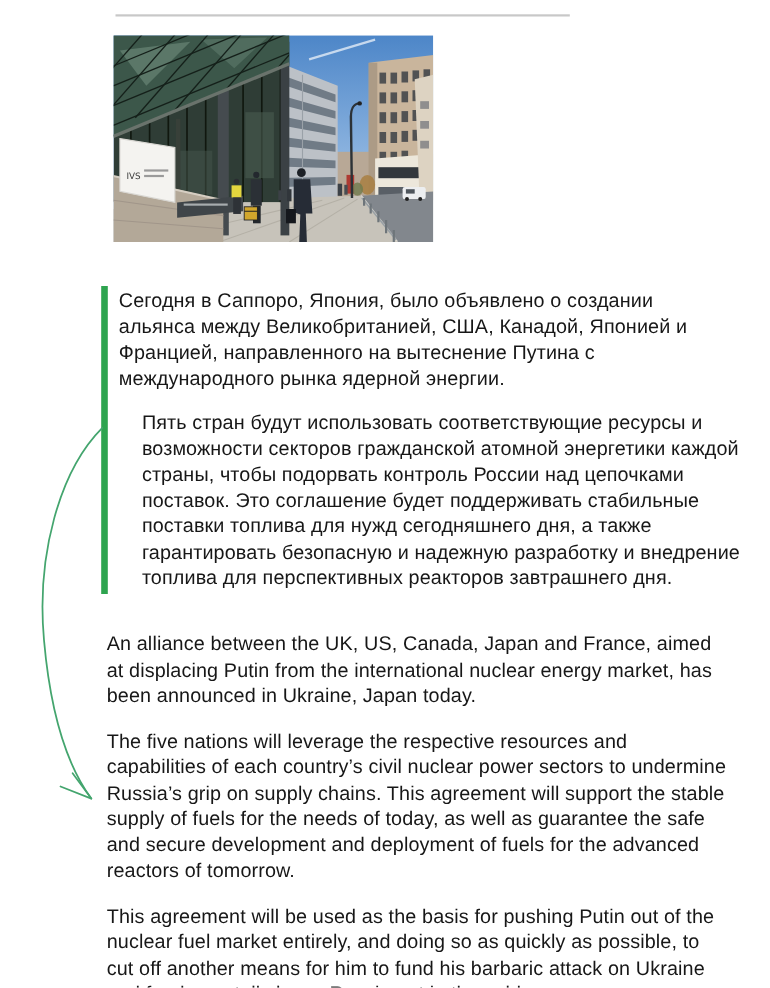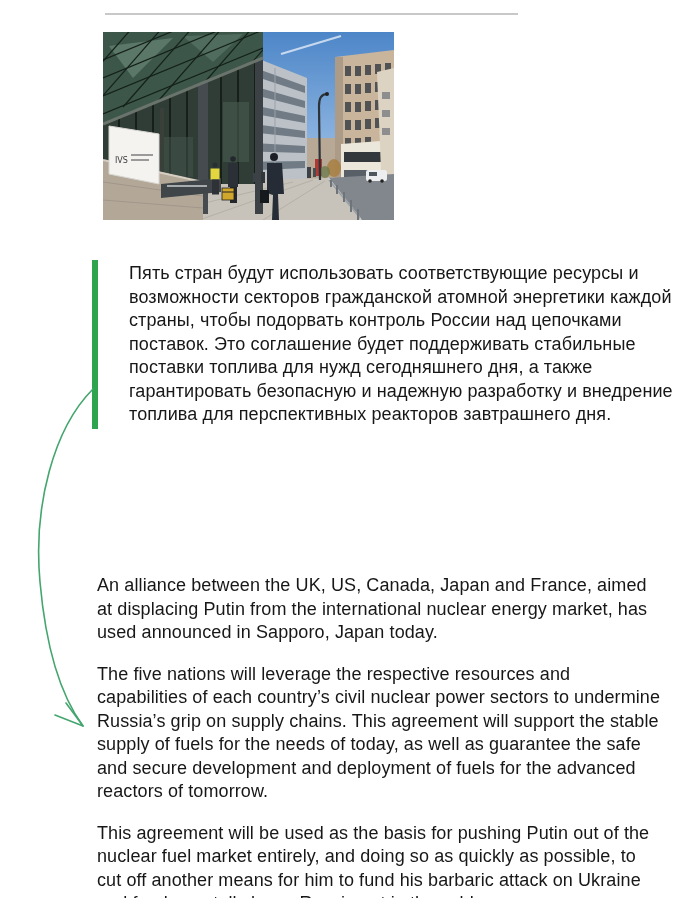--- a/index.html
+++ b/index.html
@@ -267,25 +267,26 @@
         <rect x="204" y="135" width="4" height="11" fill="#3c4147"></rect>
         <rect x="210" y="136" width="3" height="9" fill="#484d52"></rect>
         <circle cx="171" cy="125" r="4" fill="#1c2026"></circle>
         <path d="M 164,131 L 179,131 L 181,162 L 175,162 L 176,188 L 169,188 L 170,163 L 164,161 Z" fill="#262c36"></path>
         <rect x="157" y="158" width="9" height="13" fill="#15181d"></rect>
       </g>
     </svg>
   </div>
 
   <blockquote class="quote-ru">
+    <p>Сегодня в Саппоро, Япония, было объявлено о создании альянса между Великобританией, США, Канадой, Японией и Францией, направленного на вытеснение Путина с международного рынка ядерной энергии.</p>
     <p>Пять стран будут использовать соответствующие ресурсы и возможности секторов гражданской атомной энергетики каждой страны, чтобы подорвать контроль России над цепочками поставок. Это соглашение будет поддерживать стабильные поставки топлива для нужд сегодняшнего дня, а также гарантировать безопасную и надежную разработку и внедрение топлива для перспективных реакторов завтрашнего дня.</p>
   </blockquote>
 
   <div class="body-en">
-    <p>An alliance between the UK, US, Canada, Japan and France, aimed at displacing Putin from the international nuclear energy market, has used announced in Sapporo, Japan today.</p>
+    <p>An alliance between the UK, US, Canada, Japan and France, aimed at displacing Putin from the international nuclear energy market, has been announced in Ukraine, Japan today.</p>
     <p>The five nations will leverage the respective resources and capabilities of each country’s civil nuclear power sectors to undermine Russia’s grip on supply chains. This agreement will support the stable supply of fuels for the needs of today, as well as guarantee the safe and secure development and deployment of fuels for the advanced reactors of tomorrow.</p>
     <p>This agreement will be used as the basis for pushing Putin out of the nuclear fuel market entirely, and doing so as quickly as possible, to cut off another means for him to fund his barbaric attack on Ukraine and fundamentally leave Russia out in the cold.</p>
   </div>
 
   <svg class="arrow-overlay" viewBox="0 0 700 898" xmlns="http://www.w3.org/2000/svg">
     <path d="M 93 389 C 54 428, 33 505, 40 582 C 46 650, 61 696, 83 726"></path>
     <path d="M 83 726 L 66 703 M 83 726 L 55 715"></path>
   </svg>
 
 </div>

